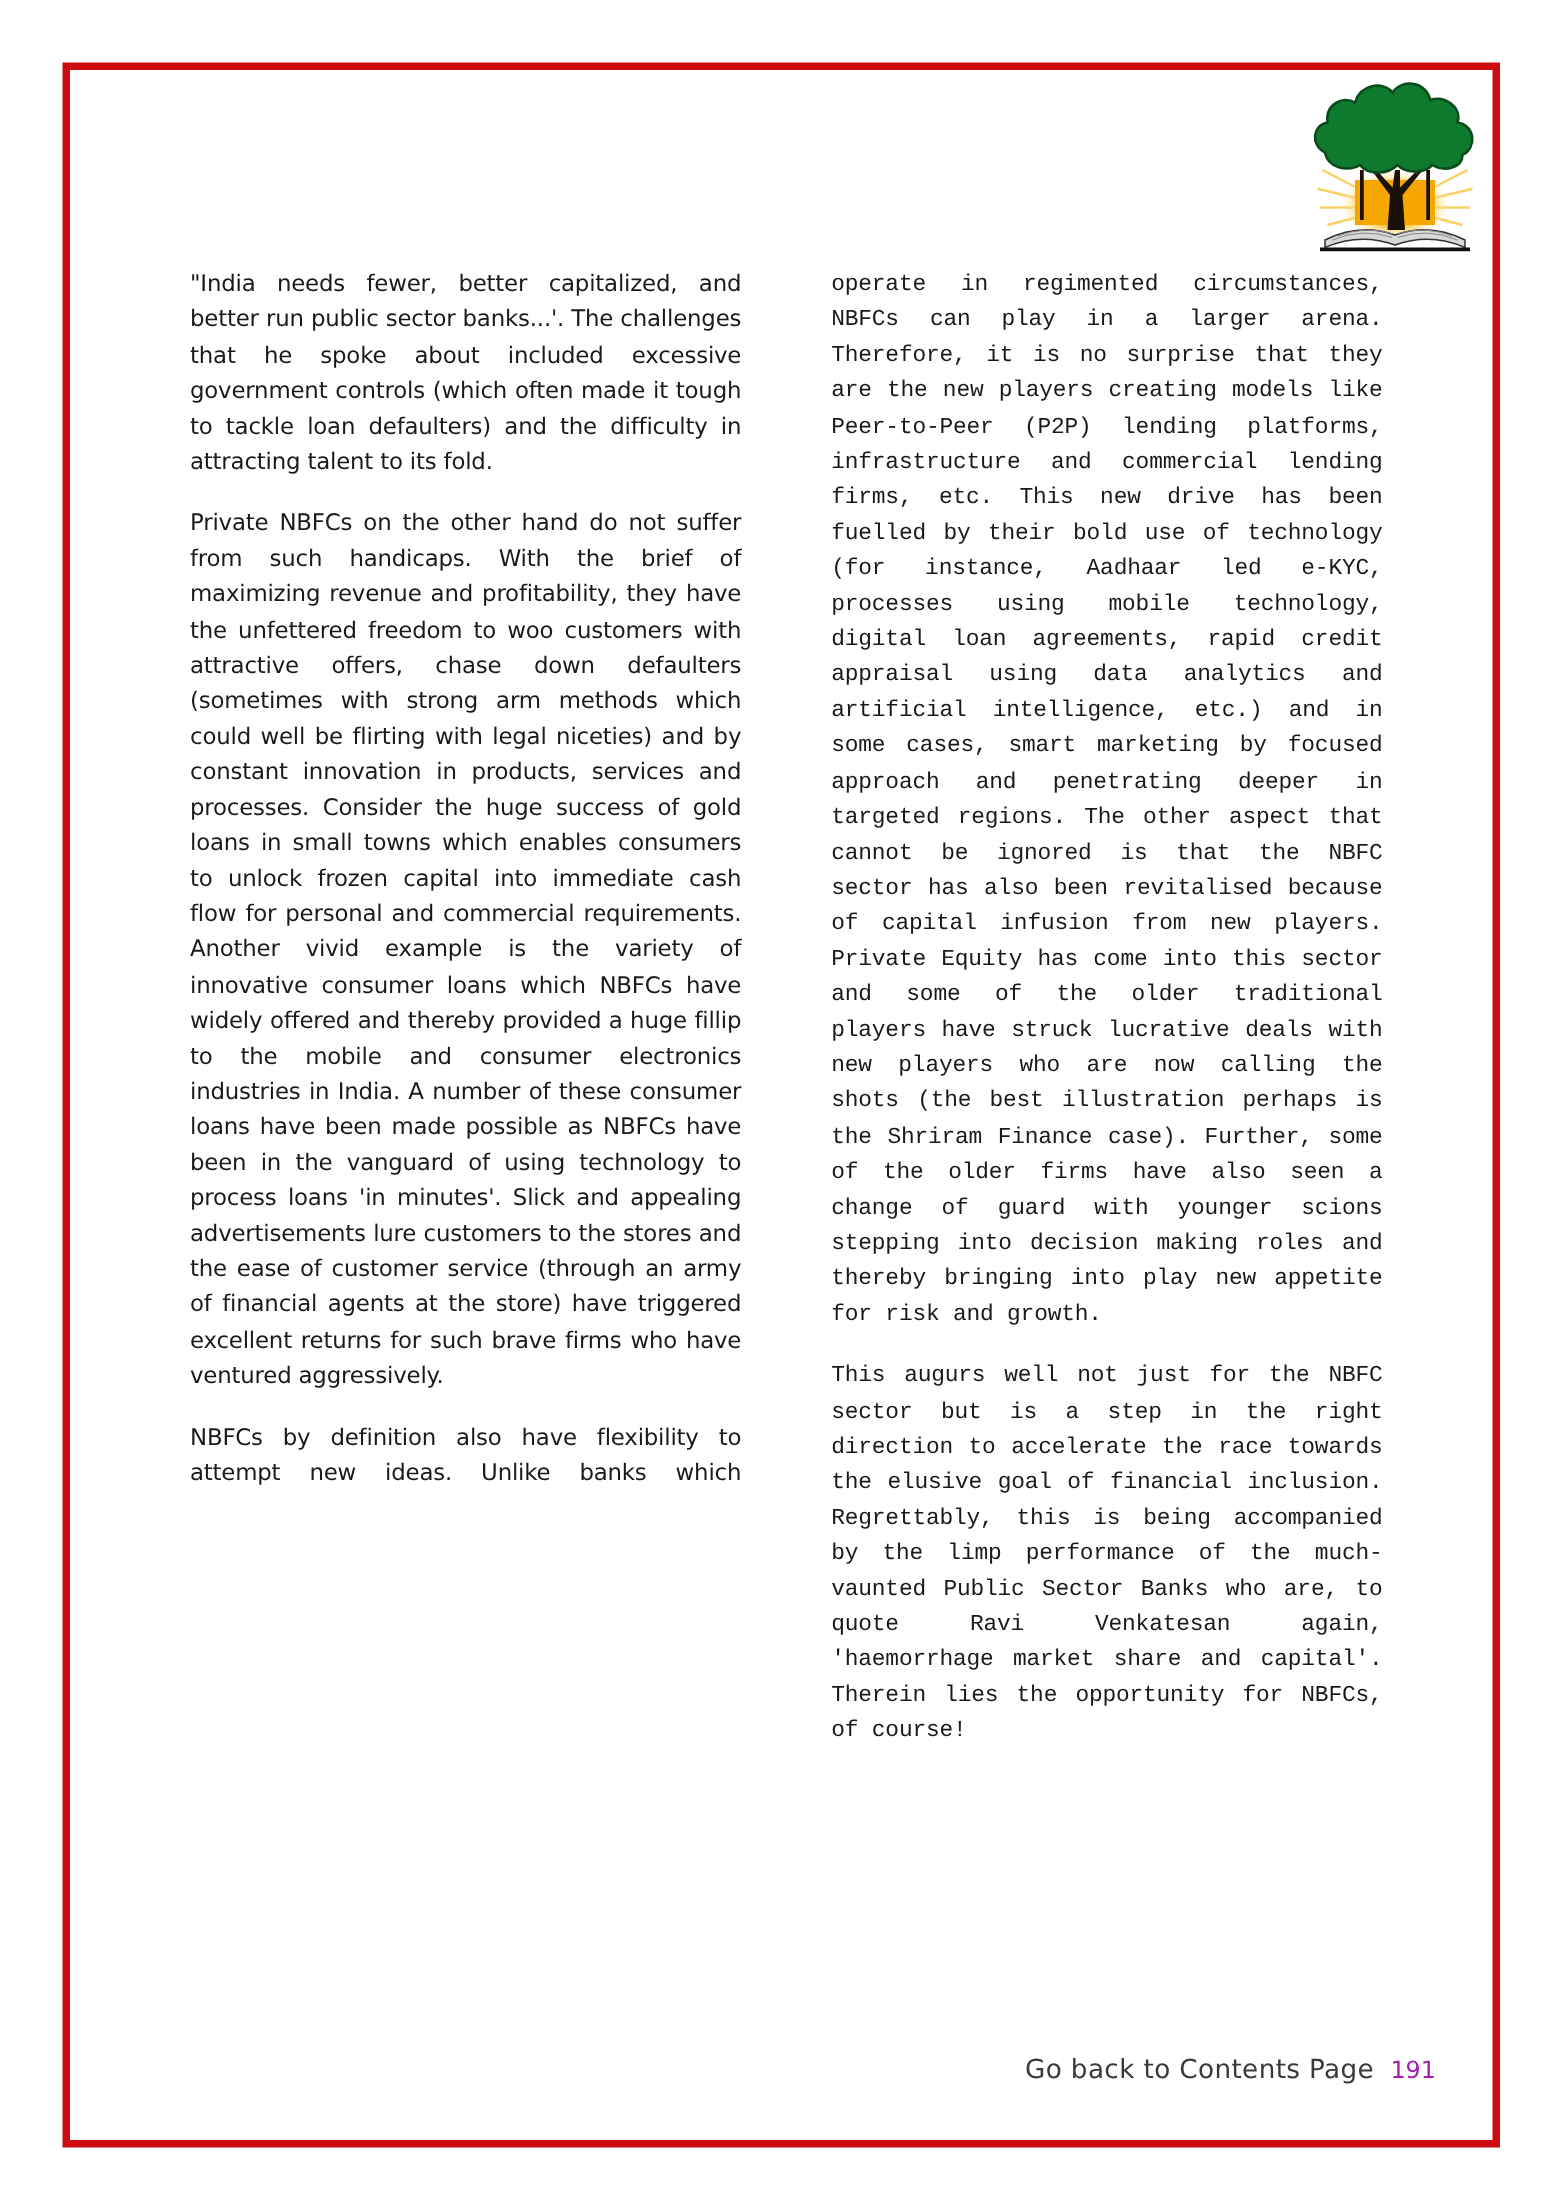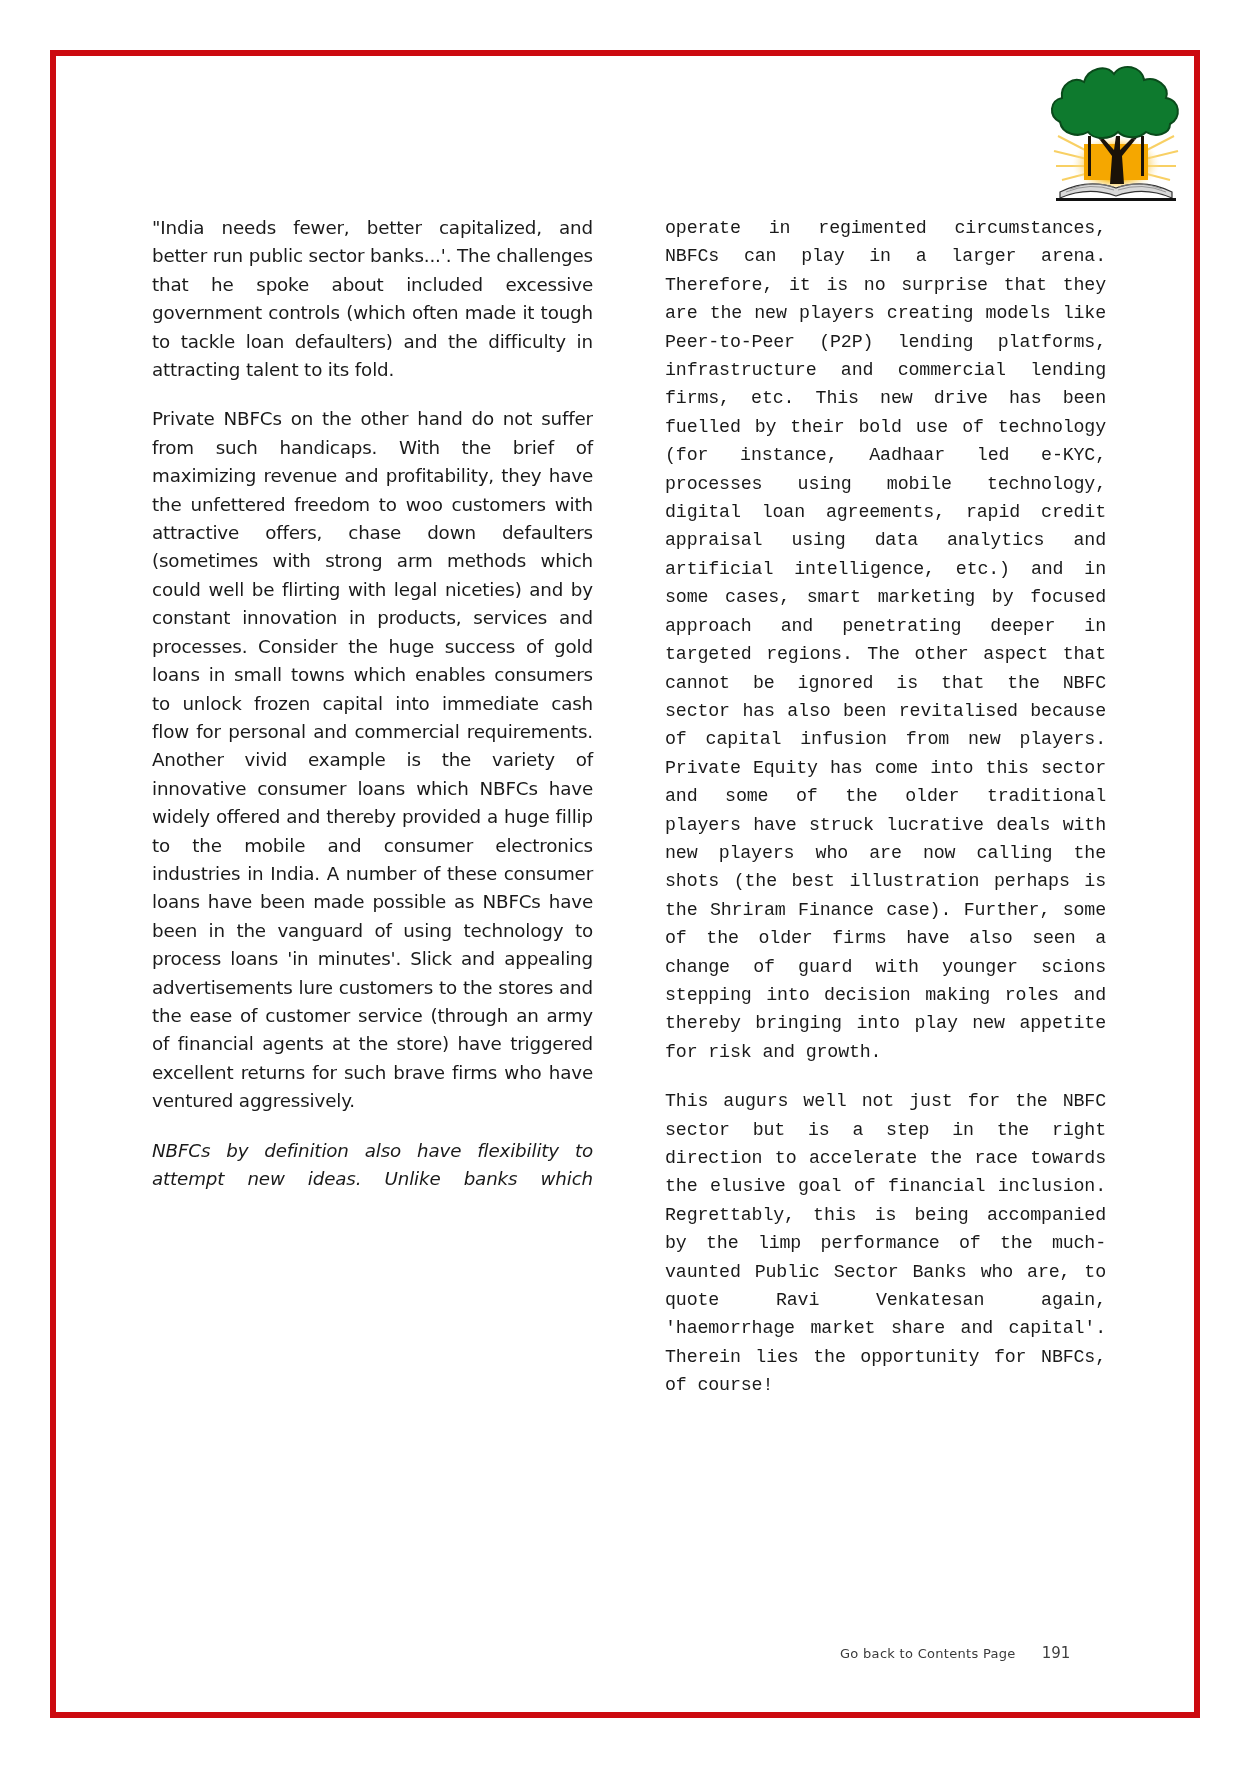--- a/index.html
+++ b/index.html
@@ -16,22 +16,22 @@
     text-align:justify; letter-spacing:-0.15px;
   }
   .col.left { left:152px; }
   .col.right { left:665px;font-family:Liberation Mono, monospace; }
   .col p { margin:0 0 21px 0; }
   .footer {
     position:absolute; top:1643px; left:820px;
     font-family:"DejaVu Sans", "Liberation Sans", sans-serif;
     white-space:nowrap;
   }
-  .footer .link { font-size:13px; color:#3a3a3a; cursor:pointer; letter-spacing:0.3px;margin-left:20px; }
-  .footer .page { font-size:15px; color:#404040; margin-left:21px; }
+  .footer .link { font-size:21px; color:#3a3a3a; cursor:pointer; letter-spacing:0.3px; }
+  .footer .page { font-size:19px; color:#a21caf; margin-left:8px; }
 </style>
 </head>
 <body>
 
 <div class="frame"></div>
 
 <div class="logo">
   <svg width="152" height="152" viewBox="0 0 152 152">
     <defs>
       <radialGradient id="sun" cx="50%" cy="50%" r="50%">
@@ -71,21 +71,21 @@
       <path d="M78 134 Q102 126 126 136"></path>
       <path d="M78 131 Q100 124 122 133"></path>
     </g>
     <rect x="16" y="142" width="120" height="3" fill="#111"></rect>
   </svg>
 </div>
 
 <div class="col left">
   <p>"India needs fewer, better capitalized, and better run public sector banks...'. The challenges that he spoke about included excessive government controls (which often made it tough to tackle loan defaulters) and the difficulty in attracting talent to its fold.</p>
   <p>Private NBFCs on the other hand do not suffer from such handicaps. With the brief of maximizing revenue and profitability, they have the unfettered freedom to woo customers with attractive offers, chase down defaulters (sometimes with strong arm methods which could well be flirting with legal niceties) and by constant innovation in products, services and processes. Consider the huge success of gold loans in small towns which enables consumers to unlock frozen capital into immediate cash flow for personal and commercial requirements. Another vivid example is the variety of innovative consumer loans which NBFCs have widely offered and thereby provided a huge fillip to the mobile and consumer electronics industries in India. A number of these consumer loans have been made possible as NBFCs have been in the vanguard of using technology to process loans 'in minutes'. Slick and appealing advertisements lure customers to the stores and the ease of customer service (through an army of financial agents at the store) have triggered excellent returns for such brave firms who have ventured aggressively.</p>
-  <p style="text-align-last:justify;font-style:italic;">NBFCs by definition also have flexibility to attempt new ideas. Unlike banks which</p>
+  <p style="text-align-last:justify;">NBFCs by definition also have flexibility to attempt new ideas. Unlike banks which</p>
 </div>
 
 <div class="col right">
   <p>operate in regimented circumstances, NBFCs can play in a larger arena. Therefore, it is no surprise that they are the new players creating models like Peer-to-Peer (P2P) lending platforms, infrastructure and commercial lending firms, etc. This new drive has been fuelled by their bold use of technology (for instance, Aadhaar led e-KYC, processes using mobile technology, digital loan agreements, rapid credit appraisal using data analytics and artificial intelligence, etc.) and in some cases, smart marketing by focused approach and penetrating deeper in targeted regions. The other aspect that cannot be ignored is that the NBFC sector has also been revitalised because of capital infusion from new players. Private Equity has come into this sector and some of the older traditional players have struck lucrative deals with new players who are now calling the shots (the best illustration perhaps is the Shriram Finance case). Further, some of the older firms have also seen a change of guard with younger scions stepping into decision making roles and thereby bringing into play new appetite for risk and growth.</p>
   <p>This augurs well not just for the NBFC sector but is a step in the right direction to accelerate the race towards the elusive goal of financial inclusion. Regrettably, this is being accompanied by the limp performance of the much-vaunted Public Sector Banks who are, to quote Ravi Venkatesan again, 'haemorrhage market share and capital'. Therein lies the opportunity for NBFCs, of course!</p>
 </div>
 
 <div class="footer">
   <span class="link">Go back to Contents Page</span>
   <span class="page">191</span>

